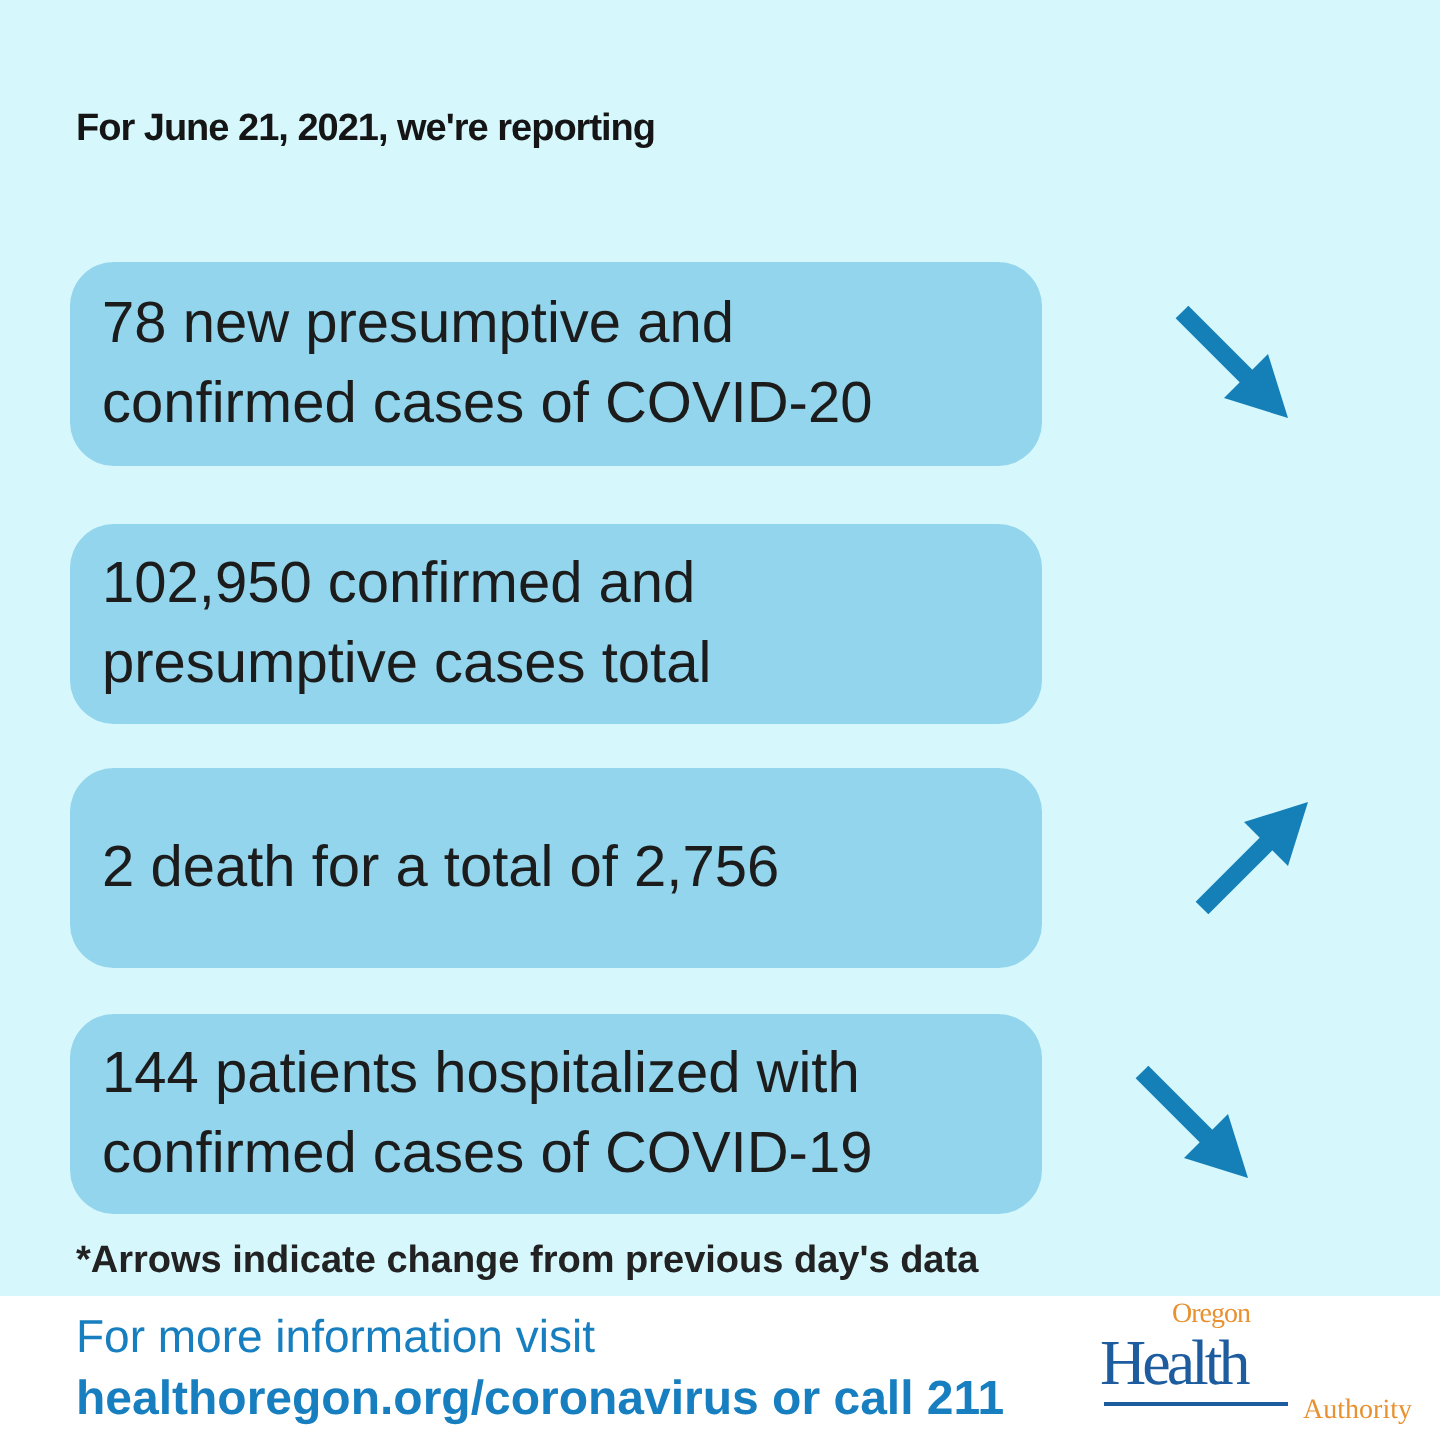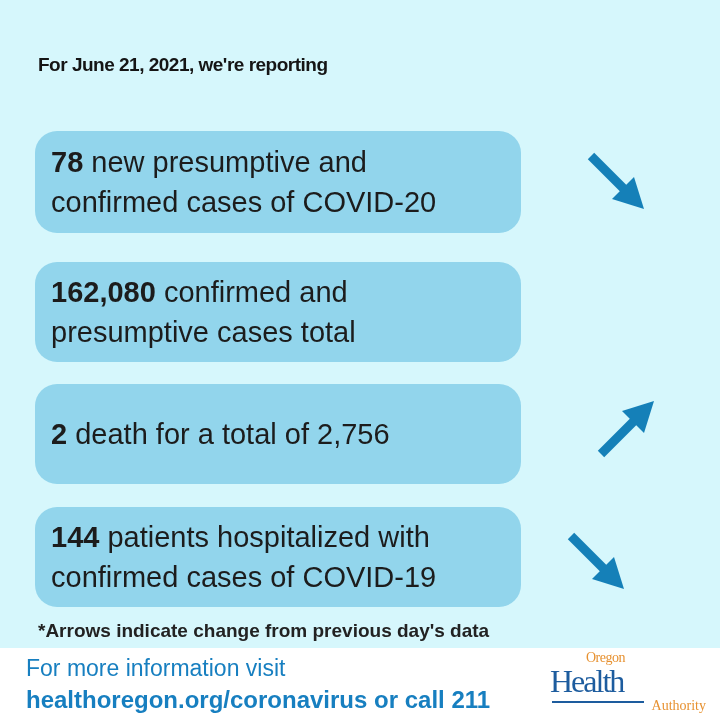--- a/index.html
+++ b/index.html
@@ -22,35 +22,35 @@
     box-sizing:border-box;padding:0 16px;
   }
   .card-1{top:131px;height:102px;}
   .card-2{top:262px;height:100px;}
   .card-3{top:384px;height:100px;}
   .card-4{top:507px;height:100px;}
   .card-text{
     font-size:29px;color:#1c1c1c;line-height:40px;
     white-space:pre-line;
   }
-  .card-text .num{font-weight:bold;}
+  .card-text .num{font-weight:normal;}
   .arrow{position:absolute;width:70px;height:70px;}
   .arrow-1{left:583px;top:148px;}
   .arrow-3{left:593px;top:392px;}
   .arrow-4{left:563px;top:528px;}
   .footnote{
     position:absolute;left:38px;top:620px;
     font-size:19px;color:#222222;font-weight:bold;
   }
   .footer{
     position:absolute;left:0;top:648px;width:720px;height:72px;
     background:#ffffff;
   }
   .footer-text{
-    position:absolute;left:26px;top:5px;color:#177fc0;
+    position:absolute;left:38px;top:5px;color:#177fc0;
   }
   .footer-line1{font-size:23px;line-height:31px;}
   .footer-line2{font-size:24px;line-height:32px;font-weight:bold;}
   .logo{
     position:absolute;right:10px;top:2px;width:160px;height:66px;
     font-family:"Liberation Serif", serif;
   }
   .logo-health{
     position:absolute;left:0;top:6px;
     font-size:32px;line-height:50px;color:#1d5c9e;letter-spacing:-2px;
@@ -74,21 +74,21 @@
 <div class="canvas">
 
   <div class="title">For June 21, 2021, we're reporting</div>
 
   <div class="card card-1">
     <div class="card-text"><span class="num">78</span><span> new presumptive and
 confirmed cases of COVID-20</span></div>
   </div>
 
   <div class="card card-2">
-    <div class="card-text"><span class="num">162,080</span><span> confirmed and
+    <div class="card-text"><span class="num">102,950</span><span> confirmed and
 presumptive cases total</span></div>
   </div>
 
   <div class="card card-3">
     <div class="card-text"><span class="num">2</span><span> death for a total of 2,756</span></div>
   </div>
 
   <div class="card card-4">
     <div class="card-text"><span class="num">144</span><span> patients hospitalized with
 confirmed cases of COVID-19</span></div>

